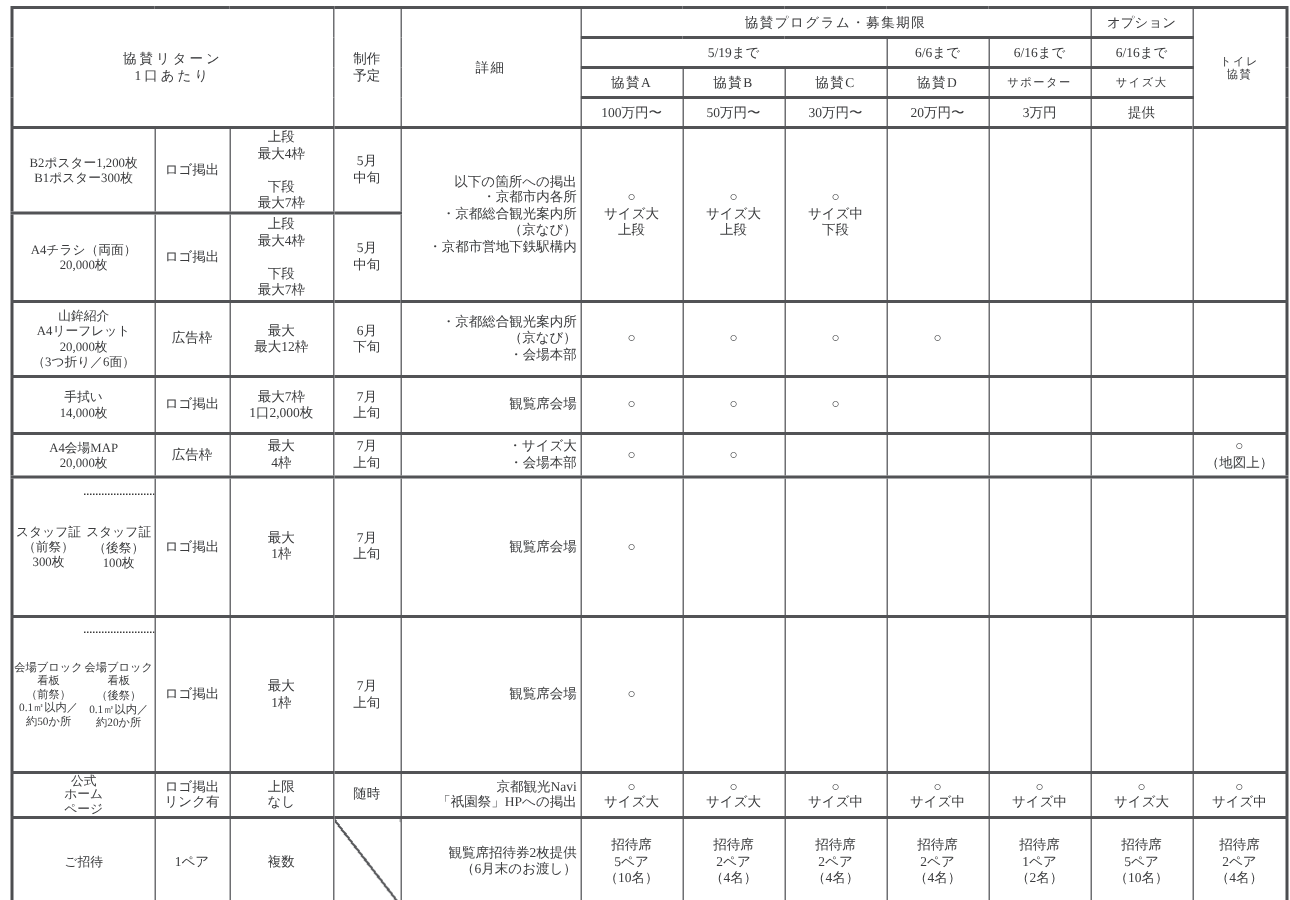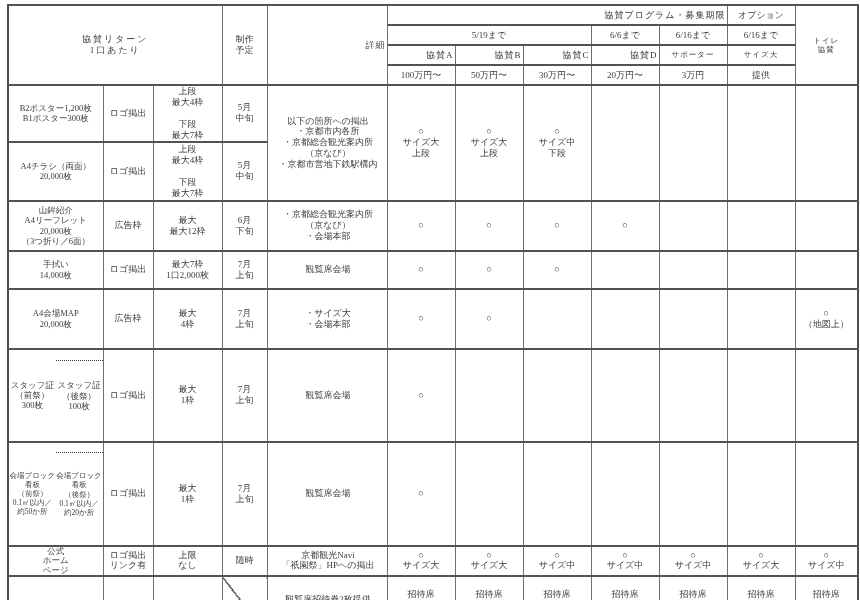--- a/index.html
+++ b/index.html
@@ -10,27 +10,27 @@
     border-left:1px solid #6e6f72;
     border-right:1px solid #6e6f72;
     border-top:2px solid #525356;
     border-bottom:2px solid #525356;
     text-align:center;vertical-align:middle;
     font-size:9px;line-height:1.22;
     white-space:pre-line;padding:0 1px;overflow:hidden;
   }
   tr.hr{height:20px;}
   tr.r1{height:55px;} tr.r2{height:59px;} tr.r3{height:50px;} tr.r4{height:38px;padding-left:36px;}
-  tr.r5{height:60px;} tr.r6{height:70px;} tr.r7{height:84px;} tr.r8{height:28px;margin-left:12px;} tr.r9{height:59px;}
+  tr.r5{height:29px;} tr.r6{height:70px;} tr.r7{height:84px;} tr.r8{height:28px;margin-left:12px;} tr.r9{height:59px;}
   td.nm{font-size:8.5px;}
   td.xs{font-size:7.5px;}
   td.sm{font-size:7.5px;letter-spacing:1px;margin-left:28px;}
-  td.lft{text-align:center;padding-left:4px;padding-right:2px;}
+  td.lft{text-align:right;padding-left:4px;padding-right:2px;}
   td.ls2{letter-spacing:2px;}
-  td.ls1{letter-spacing:1px;text-align:right;}
+  td.ls1{letter-spacing:1px;}
   tr.r8 td{line-height:1.1;}
   td.nopad{padding:0;}
   .split{display:flex;width:100%;}
   .split .half{flex:1;display:flex;align-items:center;justify-content:center;white-space:pre-line;}
   .split .half.back{border-top:1.5px dotted #3c3c3c;}
   td.diag{
     background-image:linear-gradient(to top right,
       transparent calc(50% - 0.75px),
       #56575a calc(50% - 0.75px),
       #56575a calc(50% + 0.75px),

